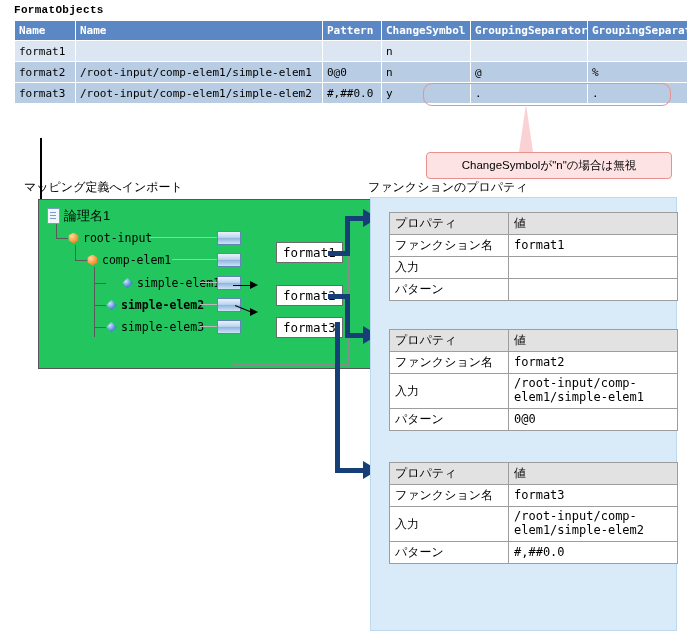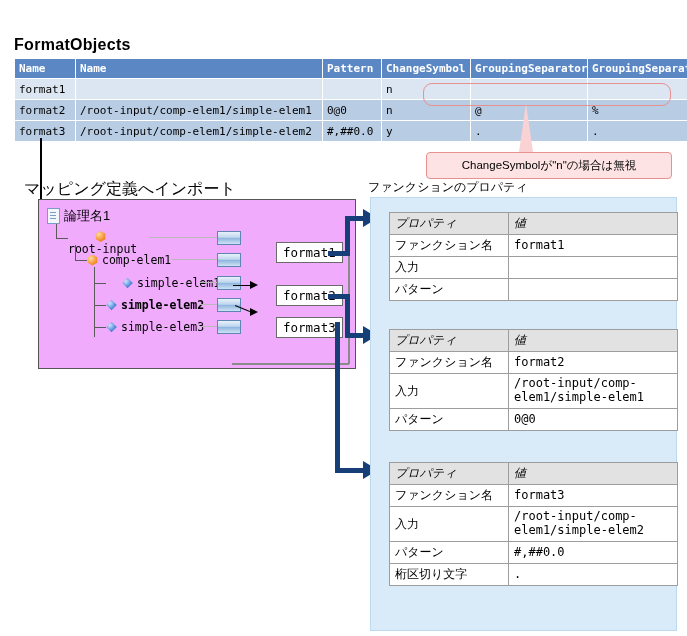--- a/index.html
+++ b/index.html
@@ -6,22 +6,22 @@
   body{
     width:687px;height:636px;position:relative;
     background:#ffffff;
     font-family:"Liberation Sans","DejaVu Sans",sans-serif;
     font-size:11px;color:#000;
     overflow:hidden;
   }
 
   
   #fo-block{position:absolute;left:14px;top:4px;width:656px;}
-  #fo-title{font-size:16px;font-weight:bold;letter-spacing:.3px;margin-bottom:4px;
-            font-family:Liberation Sans, sans-serif;margin-top:32px;}
+  #fo-title{font-size:11px;font-weight:bold;letter-spacing:.3px;margin-bottom:4px;
+            font-family:Liberation Mono, monospace;}
   table.fo{border-collapse:collapse;width:656px;table-layout:fixed;}
   table.fo th{
     background:#5b88c5;color:#fff;font-weight:bold;text-align:left;
     padding:3px 4px;border:1px solid #ffffff;
     font-family:"DejaVu Sans Mono","Liberation Mono",monospace;font-size:11px;
     white-space:nowrap;
   }
   table.fo td{
     padding:3px 4px;border:1px solid #ffffff;
     font-family:"DejaVu Sans Mono","Liberation Mono",monospace;font-size:11px;
@@ -59,27 +59,27 @@
   
   #conn-v{position:absolute;left:40px;top:138px;width:1.5px;height:120px;background:#000;}
   #conn-h{position:absolute;left:40px;top:257px;width:22px;height:1.5px;background:#000;}
   #conn-arrow{
     position:absolute;left:60px;top:251px;width:0;height:0;
     border-top:6px solid transparent;border-bottom:6px solid transparent;
     border-left:11px solid #000;
   }
 
   
-  #left-heading{position:absolute;left:24px;top:179px;font-size:16px;}
+  #left-heading{position:absolute;left:24px;top:179px;font-size:12px;}
   #right-heading{position:absolute;left:368px;top:179px;font-size:12px;}
 
   
   #tree-box{
     position:absolute;left:38px;top:199px;width:316px;height:168px;
-    border:1.5px solid #555;background:#f0abfc;
+    border:1.5px solid #555;background:#22c55e;padding-left:34px;
   }
   .tnode{position:absolute;display:flex;align-items:center;white-space:nowrap;}
   .tlabel{font-family:"DejaVu Sans Mono","Liberation Mono",monospace;font-size:11.5px;}
   .jp-label{font-size:13px;}
 
   
   .doc-icon{
     width:11px;height:14px;background:#f2f6fb;border:1px solid #7a9cc6;
     position:relative;margin-right:4px;flex:none;
   }
@@ -139,21 +139,21 @@
   }
   table.prop{
     border-collapse:collapse;table-layout:fixed;width:268px;
     position:absolute;background:#fff;
     font-size:12px;
   }
   table.prop td{
     border:1px solid #9d9d9d;padding:2px 5px;vertical-align:middle;
     background:#fff;height:17px;
   }
-  table.prop tr.hrow td{background:#e2e2e2;font-style:italic;}
+  table.prop tr.hrow td{background:#e2e2e2;}
   table.prop td.k{width:108px;}
   table.prop td.v{width:158px;}
   .vmono{font-family:"DejaVu Sans Mono","Liberation Mono",monospace;font-size:12px;
          line-height:1.15;}
 </style>
 </head>
 <body>
 
 <div id="fo-block">
   <div id="fo-title">FormatObjects</div>
@@ -213,21 +213,21 @@
 
 <div id="tree-box">
 
   <div class="tnode" style="left:8px;top:7px;">
     <span class="doc-icon"></span>
     <span class="jp-label">論理名1</span>
   </div>
 
   <div class="elbow-v" style="left:17px;top:24px;height:15px;"></div>
   <div class="elbow-h" style="left:17px;top:38px;width:12px;"></div>
-  <div class="tnode" style="left:29px;top:31px;flex-direction:column;">
+  <div class="tnode" style="left:29px;top:31px;">
     <span class="hex"></span>
     <span class="tlabel">root-input</span>
   </div>
   <div class="dash" style="left:110px;top:37px;width:68px;"></div>
   <div class="bbox" style="left:178px;top:31px;"></div>
 
   <div class="elbow-v" style="left:36px;top:45px;height:16px;"></div>
   <div class="elbow-h" style="left:36px;top:60px;width:12px;"></div>
   <div class="tnode" style="left:48px;top:53px;align-items:center;">
     <span class="hex"></span>
@@ -346,20 +346,16 @@
       <td class="v vmono">format3</td>
     </tr>
     <tr>
       <td class="k">入力</td>
       <td class="v vmono" style="height:30px;">/root-input/comp-elem1/simple-elem2</td>
     </tr>
     <tr>
       <td class="k">パターン</td>
       <td class="v vmono">#,##0.0</td>
     </tr>
-    <tr>
-      <td class="k">桁区切り文字</td>
-      <td class="v vmono">.</td>
-    </tr>
   </tbody>
     </table>
 
 </div>
 
 </body></html>

